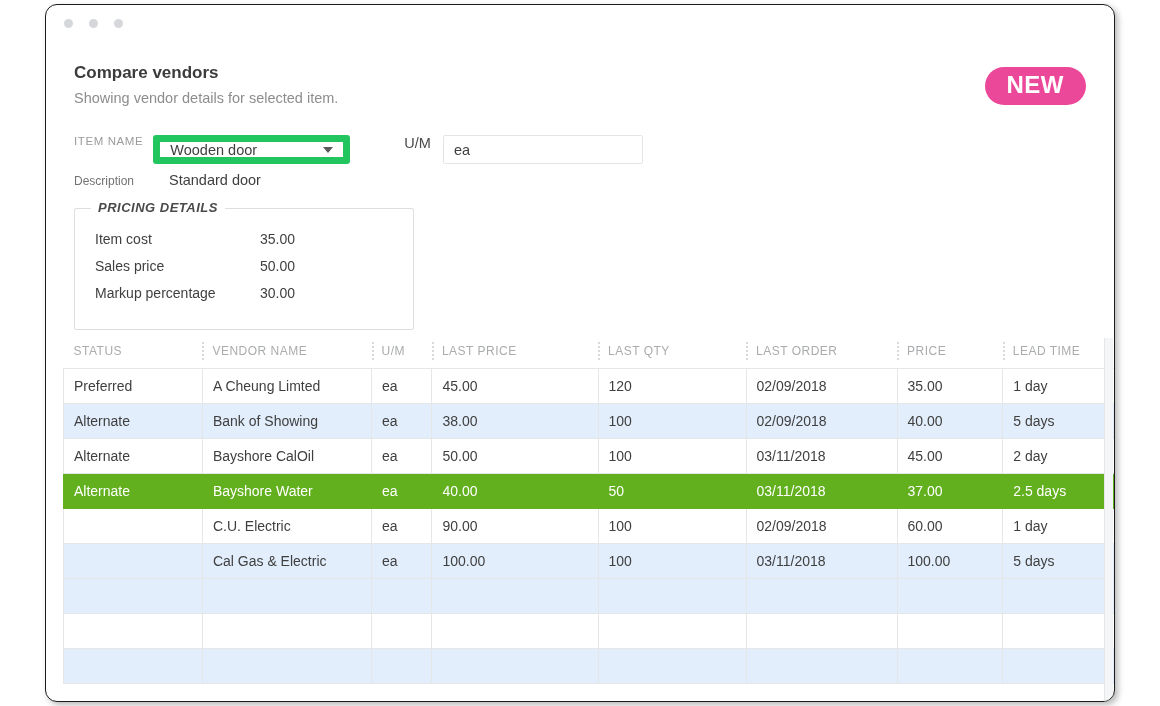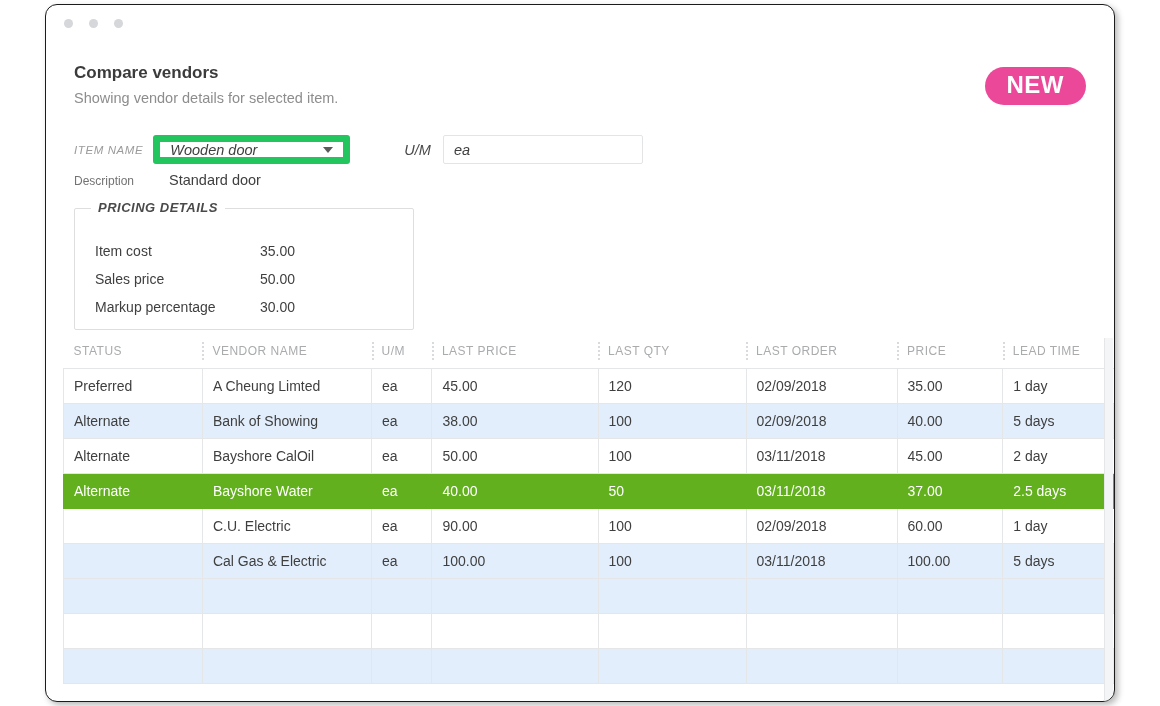--- a/index.html
+++ b/index.html
@@ -45,21 +45,21 @@
   .h-title {
     position: absolute; left: 28px; top: 58px;
     font-size: 17px; font-weight: bold; color: #3b3b3b;
   }
   .h-sub {
     position: absolute; left: 28px; top: 85px;
     font-size: 14.5px; color: #8d8d8d;
   }
 
   
-  .form-row { position: absolute; left: 28px; top: 130px; display: flex; align-items: center; font-style: italic; }
+  .form-row { position: absolute; left: 28px; top: 130px; display: flex; align-items: flex-start; }
   .lbl-caps { font-size: 11.5px; color: #9b9b9b; letter-spacing: .6px; text-transform: uppercase; }
   .select-box {
     position: relative;
     margin-left: 10px;
     width: 197px; height: 29px;
     border: 7px solid #22c55e;
     border-radius: 3px;
     background: #fff;
     display: flex; align-items: center;
     padding: 0 10px;
@@ -95,21 +95,21 @@
     border: 1px solid #dedede;
     border-radius: 2px;
     background: #fff;
   }
   .fs-legend {
     position: absolute; left: 16px; top: -9px;
     background: #fff; padding: 0 7px;
     font-size: 13px; font-weight: bold; color: #4a4a4a; letter-spacing: .5px; font-style: italic;
   }
   .fs-body { padding: 22px 0 0 20px; }
-  .fs-line { display: flex; font-size: 14px; color: #3f3f3f; margin-bottom: 11px; margin-top: 12px; }
+  .fs-line { display: flex; font-size: 14px; color: #3f3f3f; margin-bottom: 11px; }
   .fs-line .k { width: 165px; }
   .fs-line .v { }
 
   
   .tbl { position: absolute; left: 17px; top: 333px; width: 1053px; }
   table { border-collapse: collapse; width: 100%; table-layout: fixed; font-size: 14px; }
   thead th {
     font-weight: normal;
     color: #a9abad;
     font-size: 12px;

